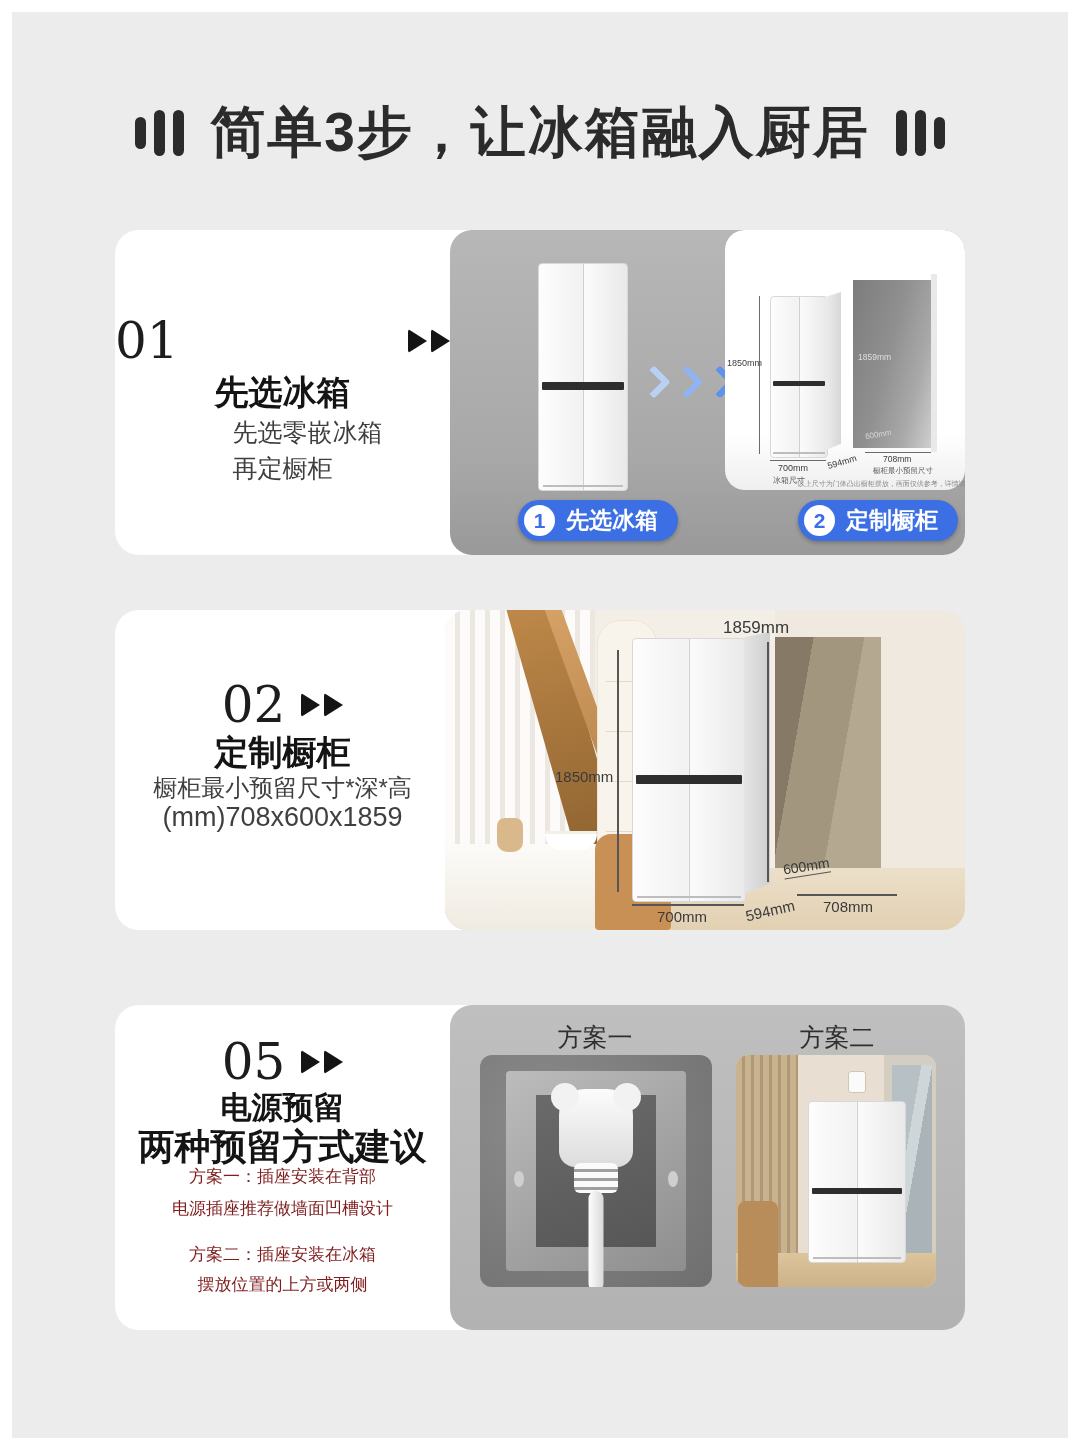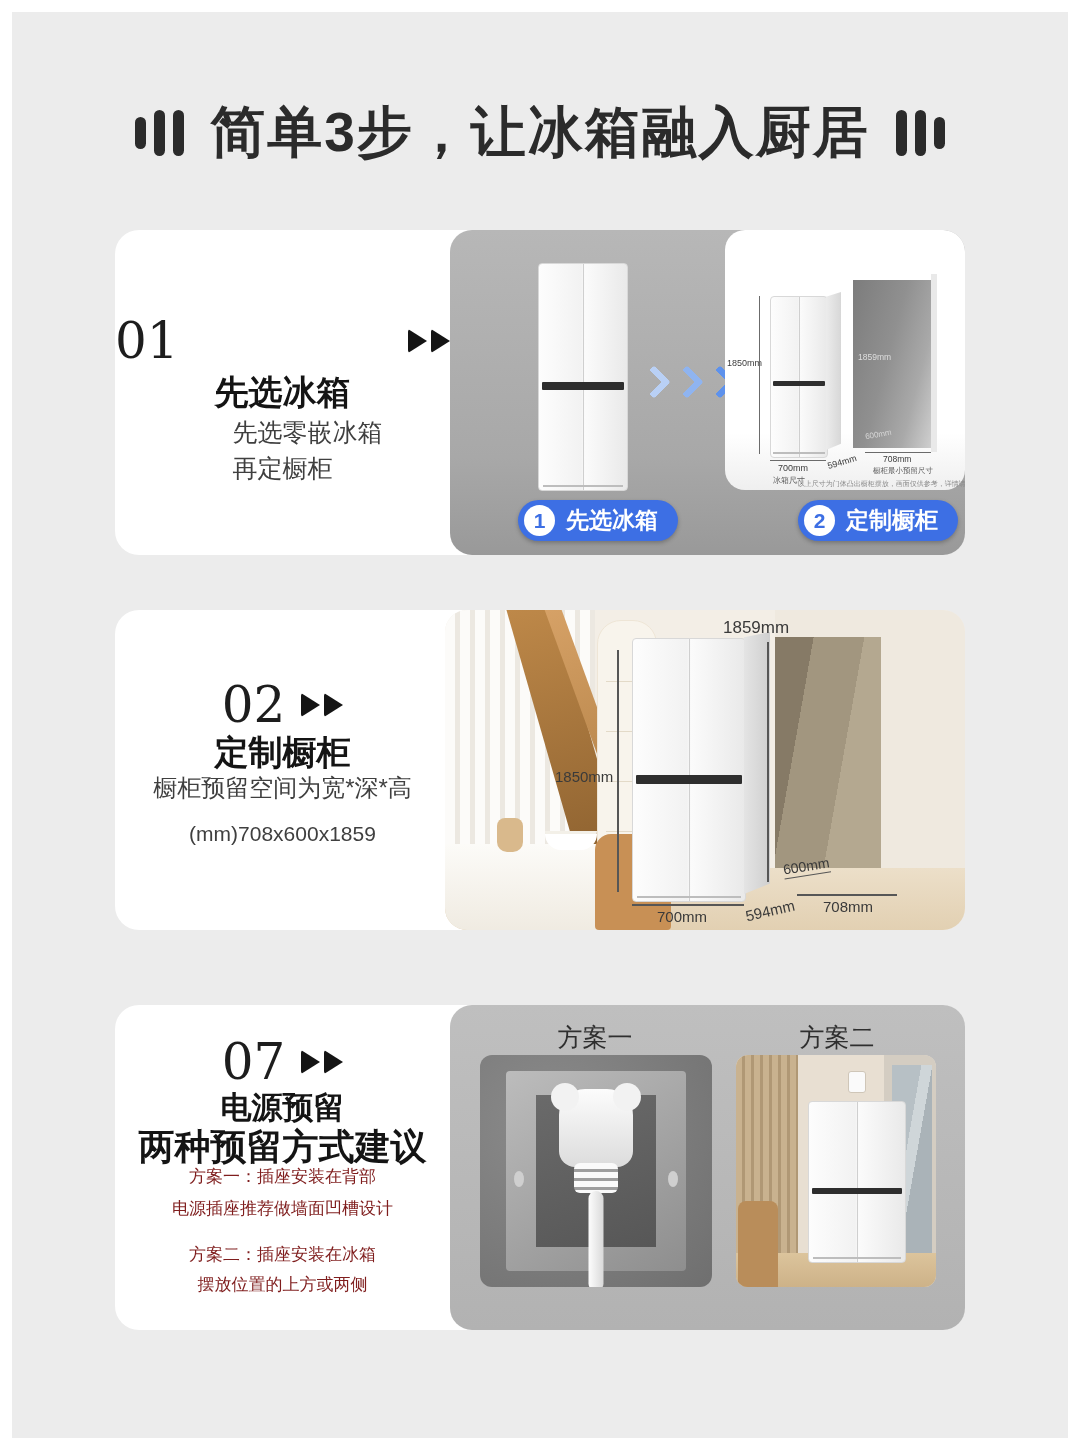--- a/index.html
+++ b/index.html
@@ -185,22 +185,22 @@
   <section class="card card2">
     <div class="step-info">
       <div class="num-row" style="top:70px;">
         <span class="step-num">02</span>
         <span class="ffwd">
             <i class="tri"></i>
             <i class="tri"></i>
           </span>
       </div>
       <h2 class="step-h" style="top:120px;">定制橱柜</h2>
-      <p class="step-sub" style="top:162px;font-size:24px;">橱柜预留空间为宽*深*高</p>
-      <p class="step-sub" style="top:212px;font-size:21px;">(mm)708x600x1859</p>
+      <p class="step-sub" style="top:162px;font-size:24px;">橱柜最小预留尺寸*深*高</p>
+      <p class="step-sub" style="top:192px;font-size:27px;">(mm)708x600x1859</p>
     </div>
 
     <div class="scene">
       <div class="window"></div>
       <div class="curtain"></div>
       <div class="curtain2"></div>
       <div class="cabinet">
         <i style="top:60px;"></i>
           <i style="top:110px;"></i>
           <i style="top:160px;"></i>
@@ -234,21 +234,21 @@
 
       <span class="s-label" style="left:338px;top:248px;font-size:14px;transform:rotate(-9deg);border-bottom:1.5px solid #565656;padding-bottom:1px;">600mm</span>
       <i class="s-line" style="left:352px;top:284px;width:100px;height:1.5px;"></i>
       <span class="s-label" style="left:378px;top:288px;">708mm</span>
     </div>
   </section>
 
   <section class="card card3">
     <div class="step-info">
       <div class="num-row" style="top:32px;">
-        <span class="step-num">07</span>
+        <span class="step-num">05</span>
         <span class="ffwd">
             <i class="tri"></i>
             <i class="tri"></i>
           </span>
       </div>
       <h2 class="step-h" style="top:82px;font-size:31px;">电源预留</h2>
       <h2 class="step-h" style="top:118px;font-size:36px;">两种预留方式建议</h2>
       <p class="step-sub small" style="top:160px;">方案一：插座安装在背部</p>
       <p class="step-sub small" style="top:192px;">电源插座推荐做墙面凹槽设计</p>
       <p class="step-sub small" style="top:238px;">方案二：插座安装在冰箱</p>

